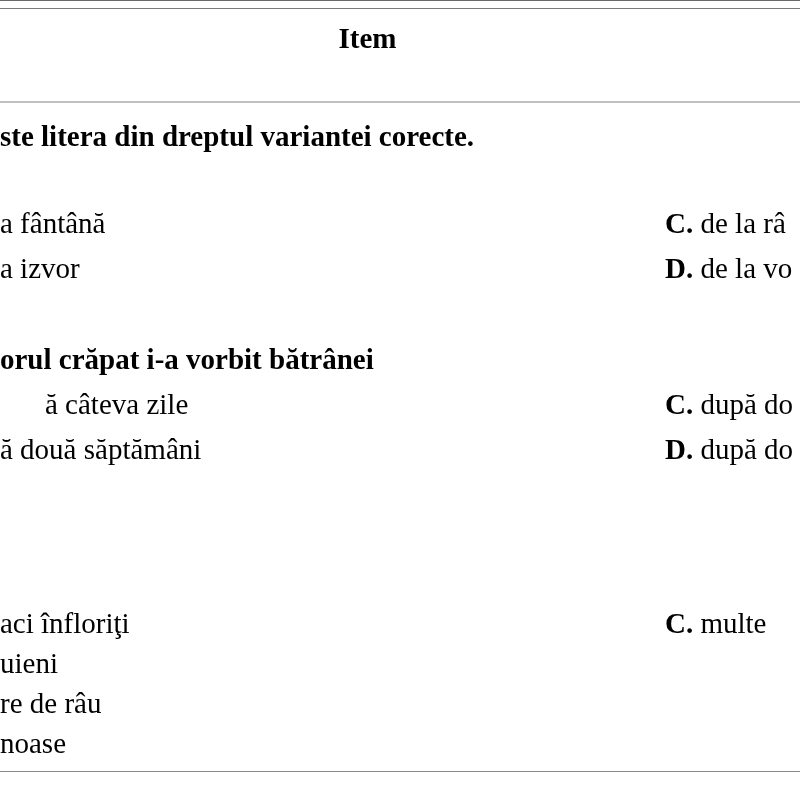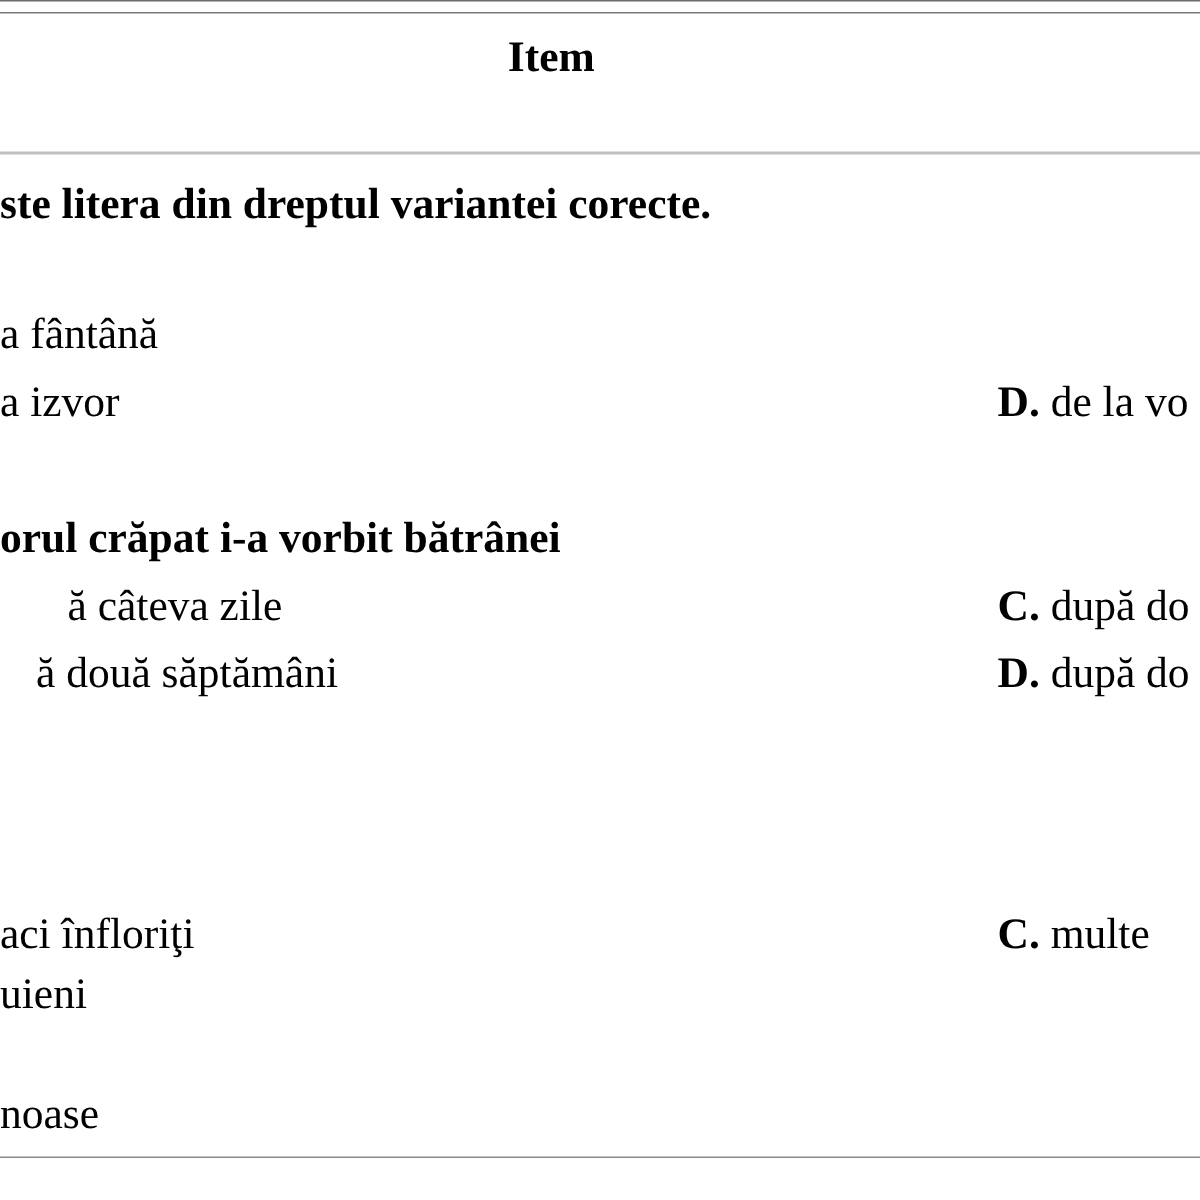--- a/index.html
+++ b/index.html
@@ -40,40 +40,45 @@
 
 <div class="page">
   <div class="rule rule-top1"></div>
   <div class="rule rule-top2"></div>
   <div class="header-title">Item</div>
   <div class="rule rule-head"></div>
 
   <div class="line bold" style="top:119px; left:0;">ste litera din dreptul variantei corecte.</div>
 
   <div class="line" style="top:206px; left:0;">a fântână</div>
+  <div class="line" style="top:206px; left:665px;">
+    <span class="opt-letter">C.</span>
+    <span>de la râ</span>
+  </div>
   <div class="line" style="top:251px; left:0;">a izvor</div>
   <div class="line" style="top:251px; left:665px;">
     <span class="opt-letter">D.</span>
     <span>de la vo</span>
   </div>
 
   <div class="line bold" style="top:342px; left:0;">orul crăpat i-a vorbit bătrânei</div>
   <div class="line" style="top:387px; left:0;padding-left:45px;">ă câteva zile</div>
   <div class="line" style="top:387px; left:665px;">
     <span class="opt-letter">C.</span>
     <span>după do</span>
   </div>
-  <div class="line" style="top:432px; left:0;margin-left:24px;">ă două săptămâni</div>
+  <div class="line" style="top:432px; left:0;">ă două săptămâni</div>
   <div class="line" style="top:432px; left:665px;">
     <span class="opt-letter">D.</span>
     <span>după do</span>
   </div>
 
   <div class="line" style="top:606px; left:0;">aci înfloriţi</div>
   <div class="line" style="top:606px; left:665px;">
     <span class="opt-letter">C.</span>
     <span>multe</span>
   </div>
   <div class="line" style="top:646px; left:0;">uieni</div>
+  <div class="line" style="top:686px; left:0;">re de râu</div>
   <div class="line" style="top:726px; left:0;">noase</div>
 
   <div class="rule rule-bottom"></div>
 </div>
 
 </body></html>

